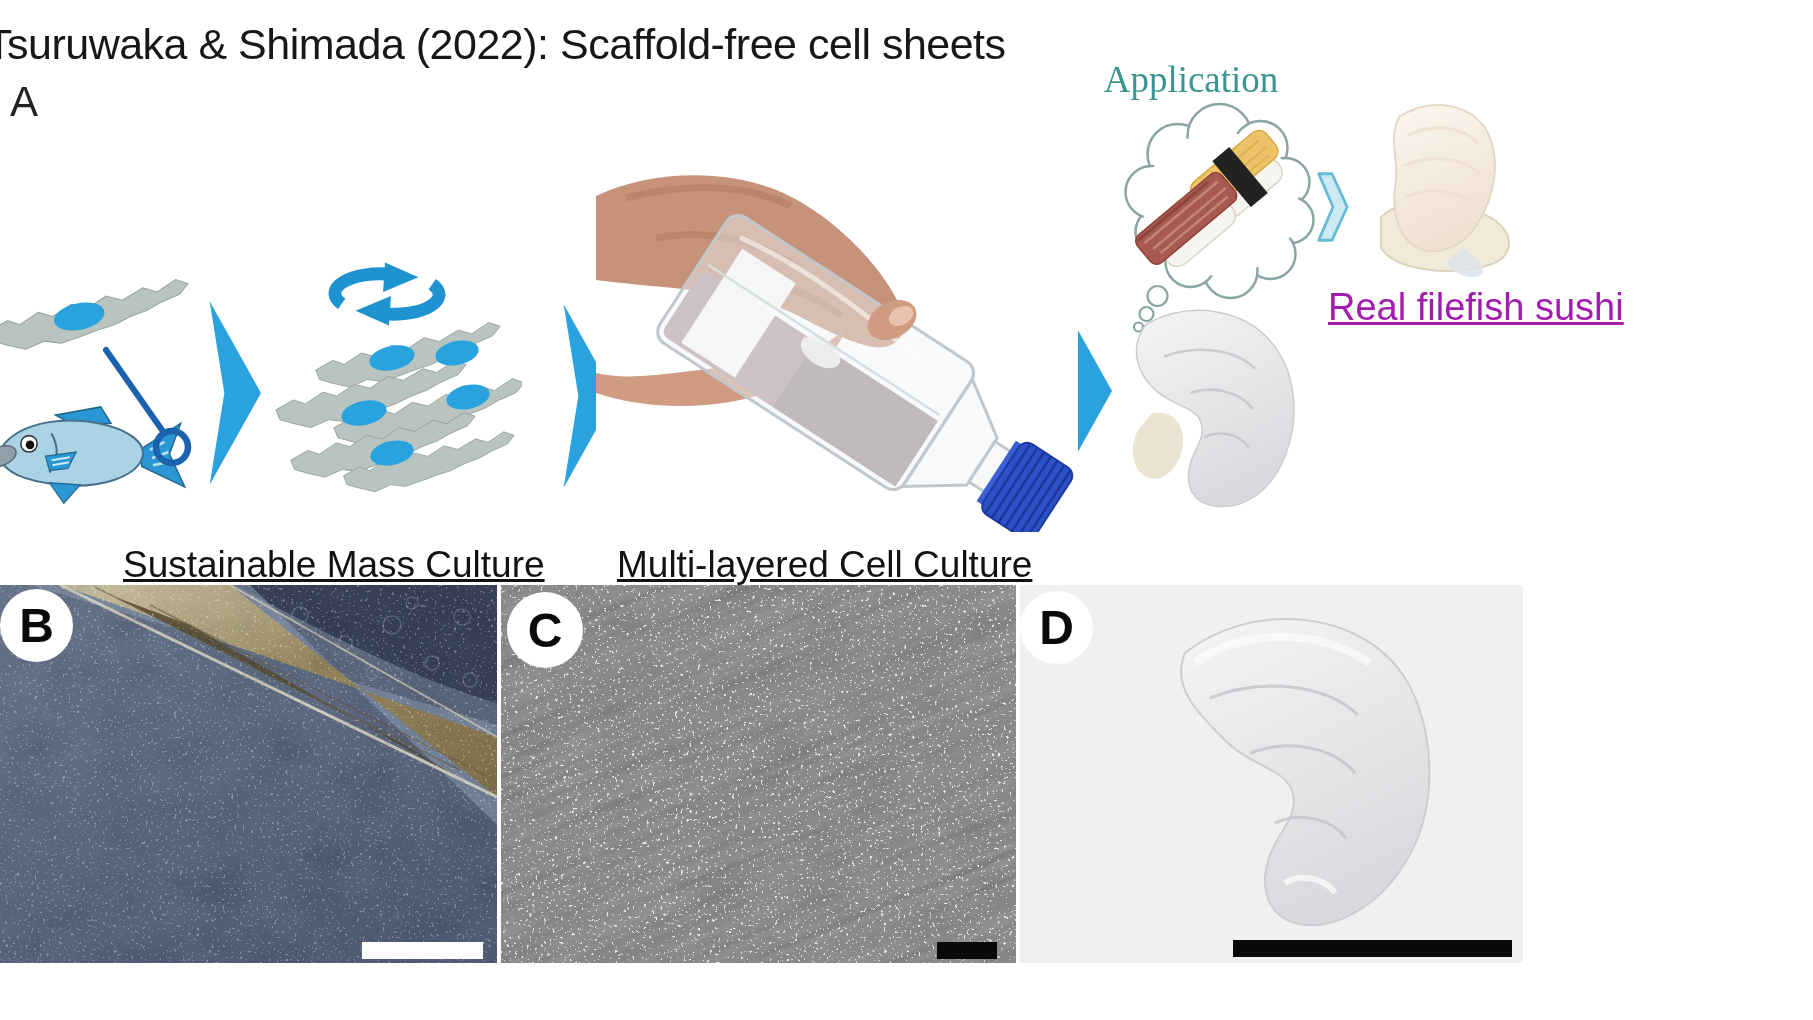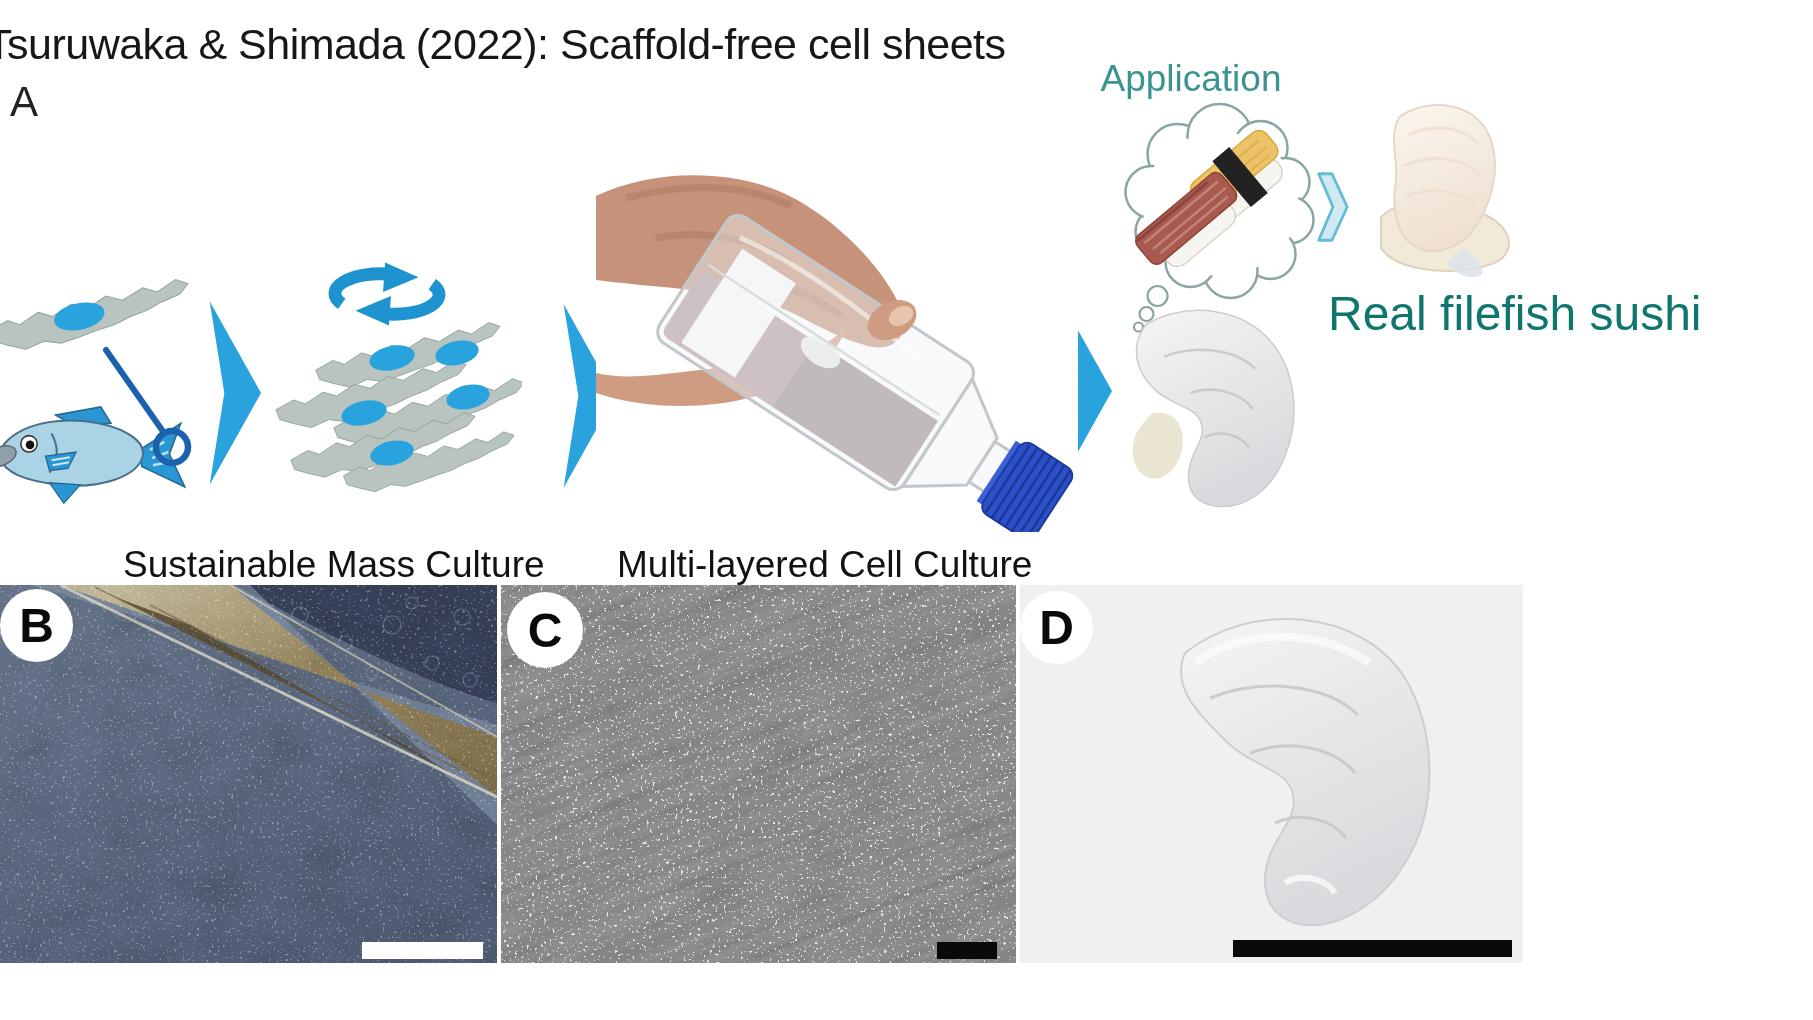--- a/index.html
+++ b/index.html
@@ -1,23 +1,23 @@
 <!DOCTYPE html>
 <html><head>
 <meta charset="utf-8">
 <style>
   html,body{margin:0;padding:0;background:#fff;}
   #canvas{position:relative;width:1813px;height:1020px;background:#ffffff;overflow:hidden;
           font-family:"Liberation Sans",sans-serif;color:#161616;}
   .abs{position:absolute;}
   .title{left:-14px;top:20px;font-size:43px;letter-spacing:-0.5px;color:#171717;white-space:nowrap;}
   .panel-a-label{left:10px;top:78px;font-size:42px;color:#222;}
-  .flow-label{font-size:37px;color:#3b948f;text-align:center;white-space:nowrap;}
-  .result-label{left:1328px;top:286px;font-size:48px;color:#0f766e;white-space:nowrap;}
-  .caption{top:544px;font-size:37px;color:#121212;white-space:nowrap;}
+  .flow-label{font-size:37px;color:#3b948f;text-align:center;white-space:nowrap;font-family:Liberation Serif, serif;}
+  .result-label{left:1328px;top:286px;font-size:38px;color:#a21caf;white-space:nowrap;text-decoration:underline;}
+  .caption{top:544px;font-size:37px;color:#121212;white-space:nowrap;text-decoration:underline;}
   .panel{position:absolute;top:585px;height:378px;overflow:hidden;}
   .badge{position:absolute;background:#fff;border-radius:50%;display:flex;align-items:center;
          justify-content:center;font-weight:bold;font-size:48px;color:#0a0a0a;}
   .scalebar{position:absolute;height:17px;}
   svg{display:block;}
 </style>
 </head>
 <body>
 
 <div id="canvas">

